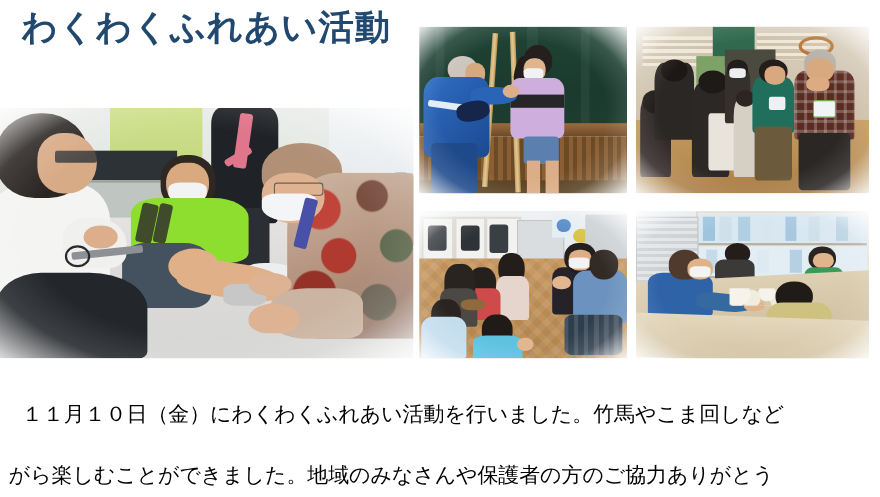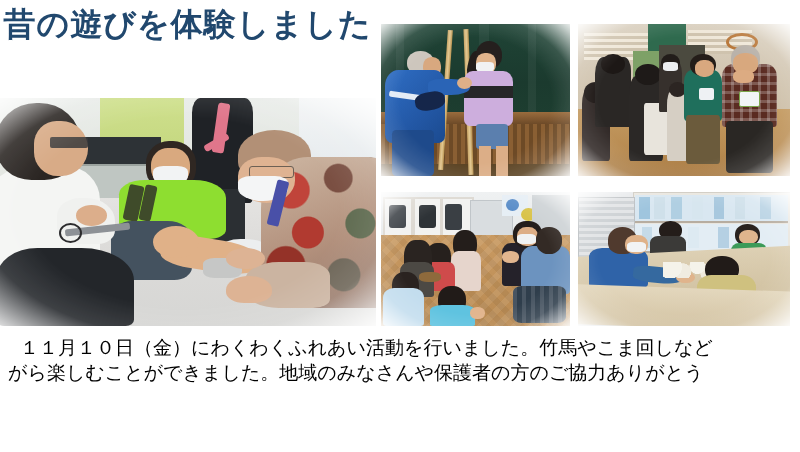--- a/index.html
+++ b/index.html
@@ -515,30 +515,30 @@
     left: 8px;
     top: 336px;
     width: 784px;
     color: #000000;
     font-size: 19px;
     line-height: 24.5px;
     font-weight: 500;
     letter-spacing: 0px;
     white-space: nowrap;
   }
-  .body-text .line { display: block; }
+  .body-text .line { display: block; margin-top: 30px; }
   .body-text .line.first { padding-left: 12px; }
 </style>
 </head>
 <body>
 
 <div id="page">
 
   <div class="title-block">
-    <div class="title-line2">昔の遊びを体験しました</div>
+    <div class="title-line2">わくわくふれあい活動</div>
   </div>
 
   <div class="photo" id="photo-main">
     <div class="scene">
       <div class="l bg-wall"></div>
         <div class="l bg-green"></div>
         <div class="l bg-dark-panel"></div>
       <div class="l bg-shelf"></div>
         <div class="l bg-window"></div>
         <div class="l floor"></div>

